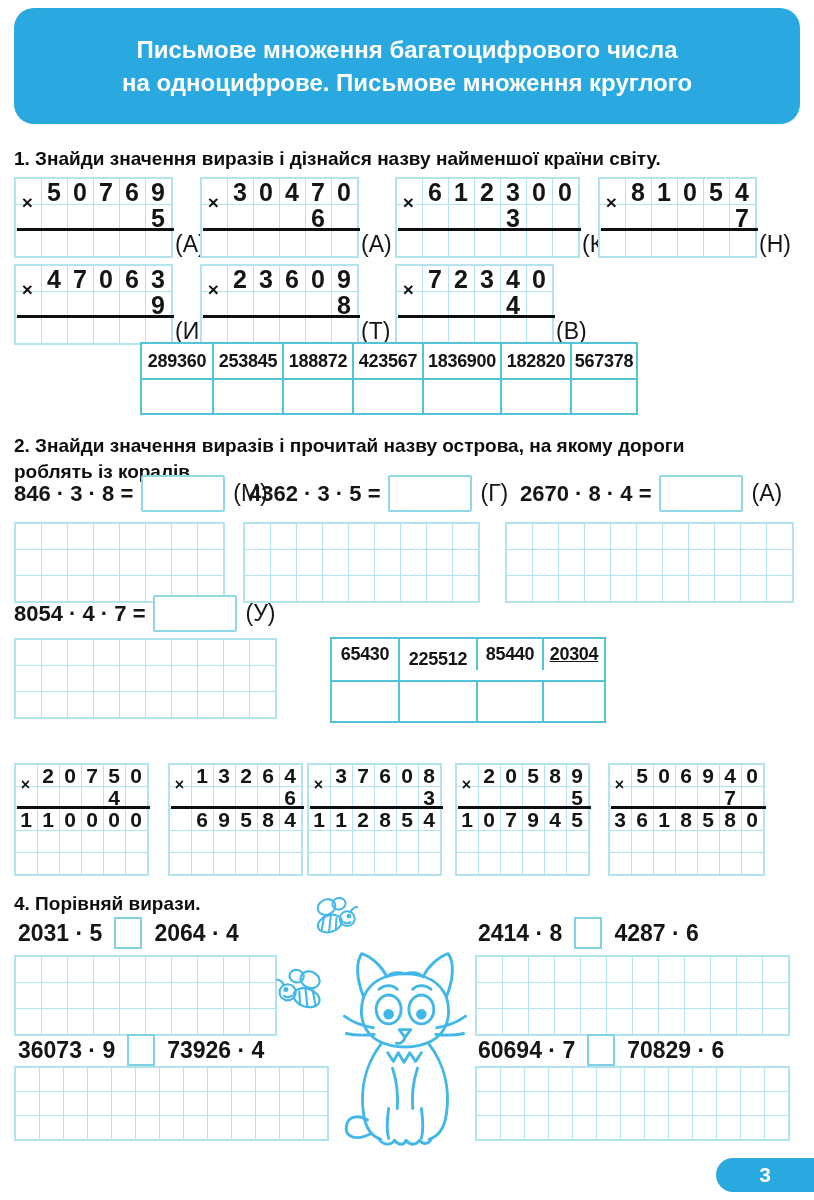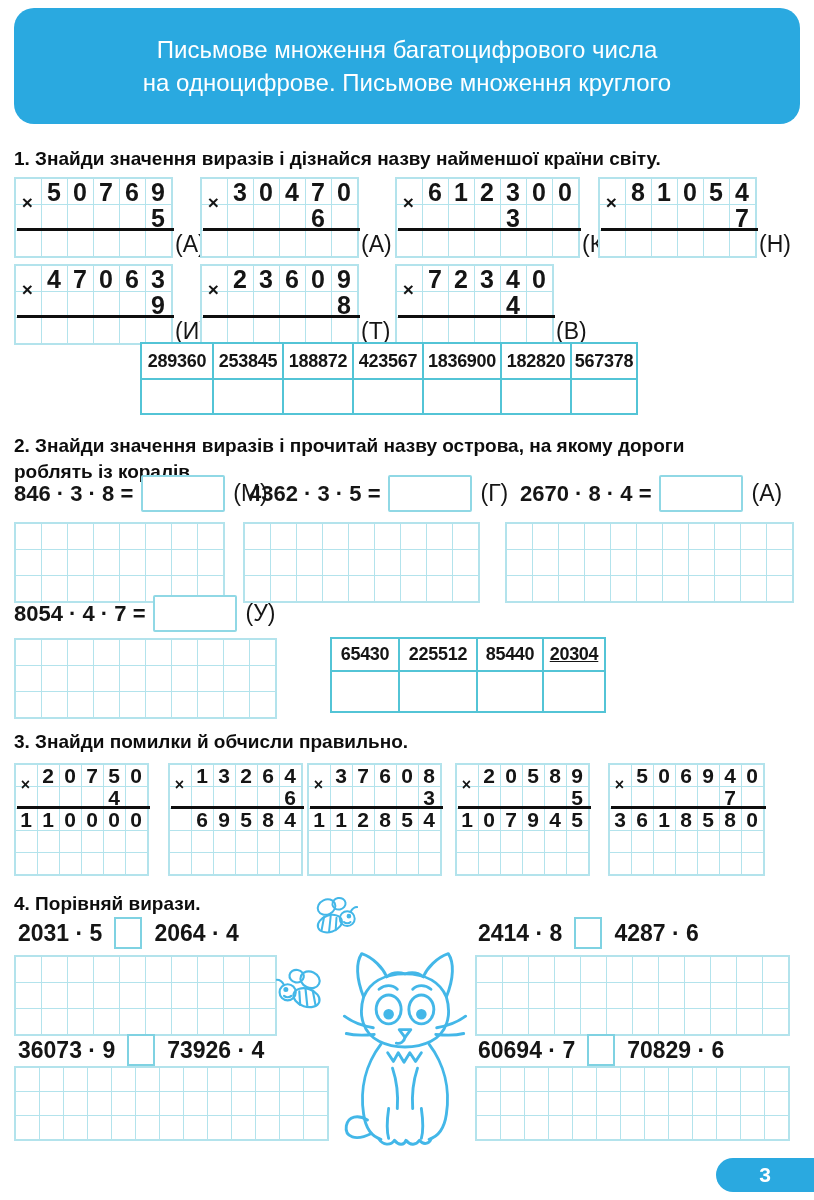--- a/index.html
+++ b/index.html
@@ -12,21 +12,21 @@
   html,body{margin:0;padding:0;background:#e8e8e8;}
   .page{
     position:relative;width:814px;height:1200px;margin:0 auto;
     background:#ffffff;overflow:hidden;
     font-family:"Liberation Sans", sans-serif;color:var(--ink);
   }
   .banner{
     position:absolute;left:14px;top:8px;width:786px;height:116px;
     background:var(--blue);border-radius:20px;
     display:flex;flex-direction:column;justify-content:center;
-    text-align:center;color:#fff;font-weight:400;font-size:24px;line-height:33px;
+    text-align:center;color:#fff;font-weight:700;font-size:24px;line-height:33px;
   }
   .task-heading{position:absolute;left:14px;font-size:19px;font-weight:700;color:#0d0d0d;white-space:nowrap;}
   
   .mult{
     position:absolute;border:1px solid var(--gl);
     background-image:linear-gradient(to right,var(--gl) 1px,transparent 1px),
                      linear-gradient(to bottom,var(--gl) 1px,transparent 1px);
     background-color:#fff;
   }
   .mcell{position:absolute;text-align:center;font-weight:700;color:var(--ink);}
@@ -194,30 +194,29 @@
   <div class="expr" style="left:14px;top:595px">
     <span>8054 · 4 · 7 =</span>
     <span class="ansbox"></span>
     <span class="letter">(У)</span>
   </div>
 
   <div class="workgrid" style="left:14px;top:638px;width:261px;height:79px;background-size:26px 26px"></div>
 
   <div class="ctable" style="left: 330px; top: 637px; grid-template-columns: 66px 78px 66px 62px;">
       <div class="tc v first" style="height: 31px;">65430</div>
-      <div class="tc v" style="height: 31px;">225512</div>
+      <div class="tc v" style="height: 41px;">225512</div>
       <div class="tc v" style="height: 31px;">85440</div>
       <div class="tc v" style="height: 31px; text-decoration: underline;">20304</div>
       <div class="tc e first" style="height: 39px;"></div>
       <div class="tc e" style="height: 39px;"></div>
       <div class="tc e" style="height: 39px;"></div>
       <div class="tc e" style="height: 39px;"></div>
     </div>
 
-  <div class="task-heading" style="top:731px">3. Знайди помилки й обчисли правильно.</div>
 
   <div class="mult" style="left: 14px; top: 763px; width: 133px; height: 111px; background-size: 22px 22px;">
       <span class="mcell" style="left: 22px; top: 0px; width: 22px; line-height: 24px; font-size: 21px;">2</span>
       <span class="mcell" style="left: 44px; top: 0px; width: 22px; line-height: 24px; font-size: 21px;">0</span>
       <span class="mcell" style="left: 66px; top: 0px; width: 22px; line-height: 24px; font-size: 21px;">7</span>
       <span class="mcell" style="left: 88px; top: 0px; width: 22px; line-height: 24px; font-size: 21px;">5</span>
       <span class="mcell" style="left: 110px; top: 0px; width: 22px; line-height: 24px; font-size: 21px;">0</span>
       <span class="mtimes" style="left: 5.72px; top: 9.24px; width: auto; line-height: 24px; font-size: 16px;">×</span>
       <span class="mcell" style="left: 88px; top: 22px; width: 22px; line-height: 24px; font-size: 21px;">4</span>
       <div class="mline" style="top: 42px;"></div>

